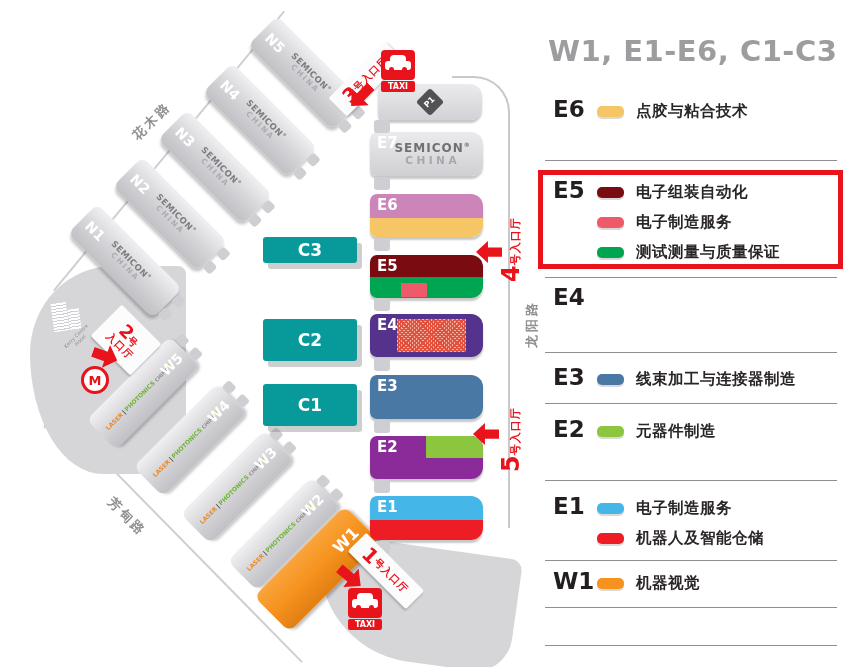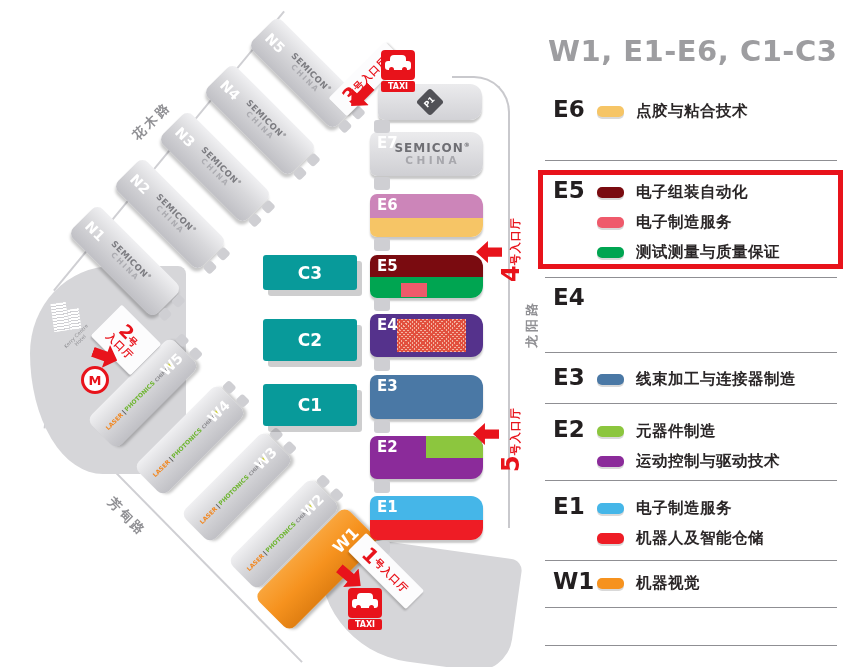--- a/index.html
+++ b/index.html
@@ -262,21 +262,21 @@
 
     <div class="stub" style="top:120px;"></div>
     <div class="stub" style="top:177px;"></div>
     <div class="stub" style="top:238px;"></div>
     <div class="stub" style="top:298px;"></div>
     <div class="stub" style="top:358px;"></div>
     <div class="stub" style="top:420px;"></div>
     <div class="stub" style="top:480px;"></div>
     <div class="stub" style="top:541px;"></div>
 
-    <div class="chall" style="top:255px;height:35px;">
+    <div class="chall" style="top:237px;height:26px;">
         <span>C3</span>
       </div>
     <div class="chall" style="top:319px;height:42px;">
         <span>C2</span>
       </div>
     <div class="chall" style="top:384px;height:42px;">
         <span>C1</span>
       </div>
 
     <div class="strip" style="left:326px;top:66px;width:80px;height:26px;transform:rotate(-45deg);">
@@ -378,24 +378,20 @@
   </div>
   <div class="lsep" style="top:403px;"></div>
 
   <div class="lgroup" style="top:418px;">
     <span class="lcode">E2</span>
     <div class="lrows">
       <div class="lrow">
         <span class="swatch" style="background: rgb(140, 198, 62);"></span>
         <span class="ltext">元器件制造</span>
       </div>
-      <div class="lrow">
-        <span class="swatch" style="background: rgb(139, 43, 154);"></span>
-        <span class="ltext">运动控制与驱动技术</span>
-      </div>
     </div>
   </div>
   <div class="lsep" style="top:480px;"></div>
 
   <div class="lgroup" style="top:495px;">
     <span class="lcode">E1</span>
     <div class="lrows">
       <div class="lrow">
         <span class="swatch" style="background: rgb(69, 182, 232);"></span>
         <span class="ltext">电子制造服务</span>

